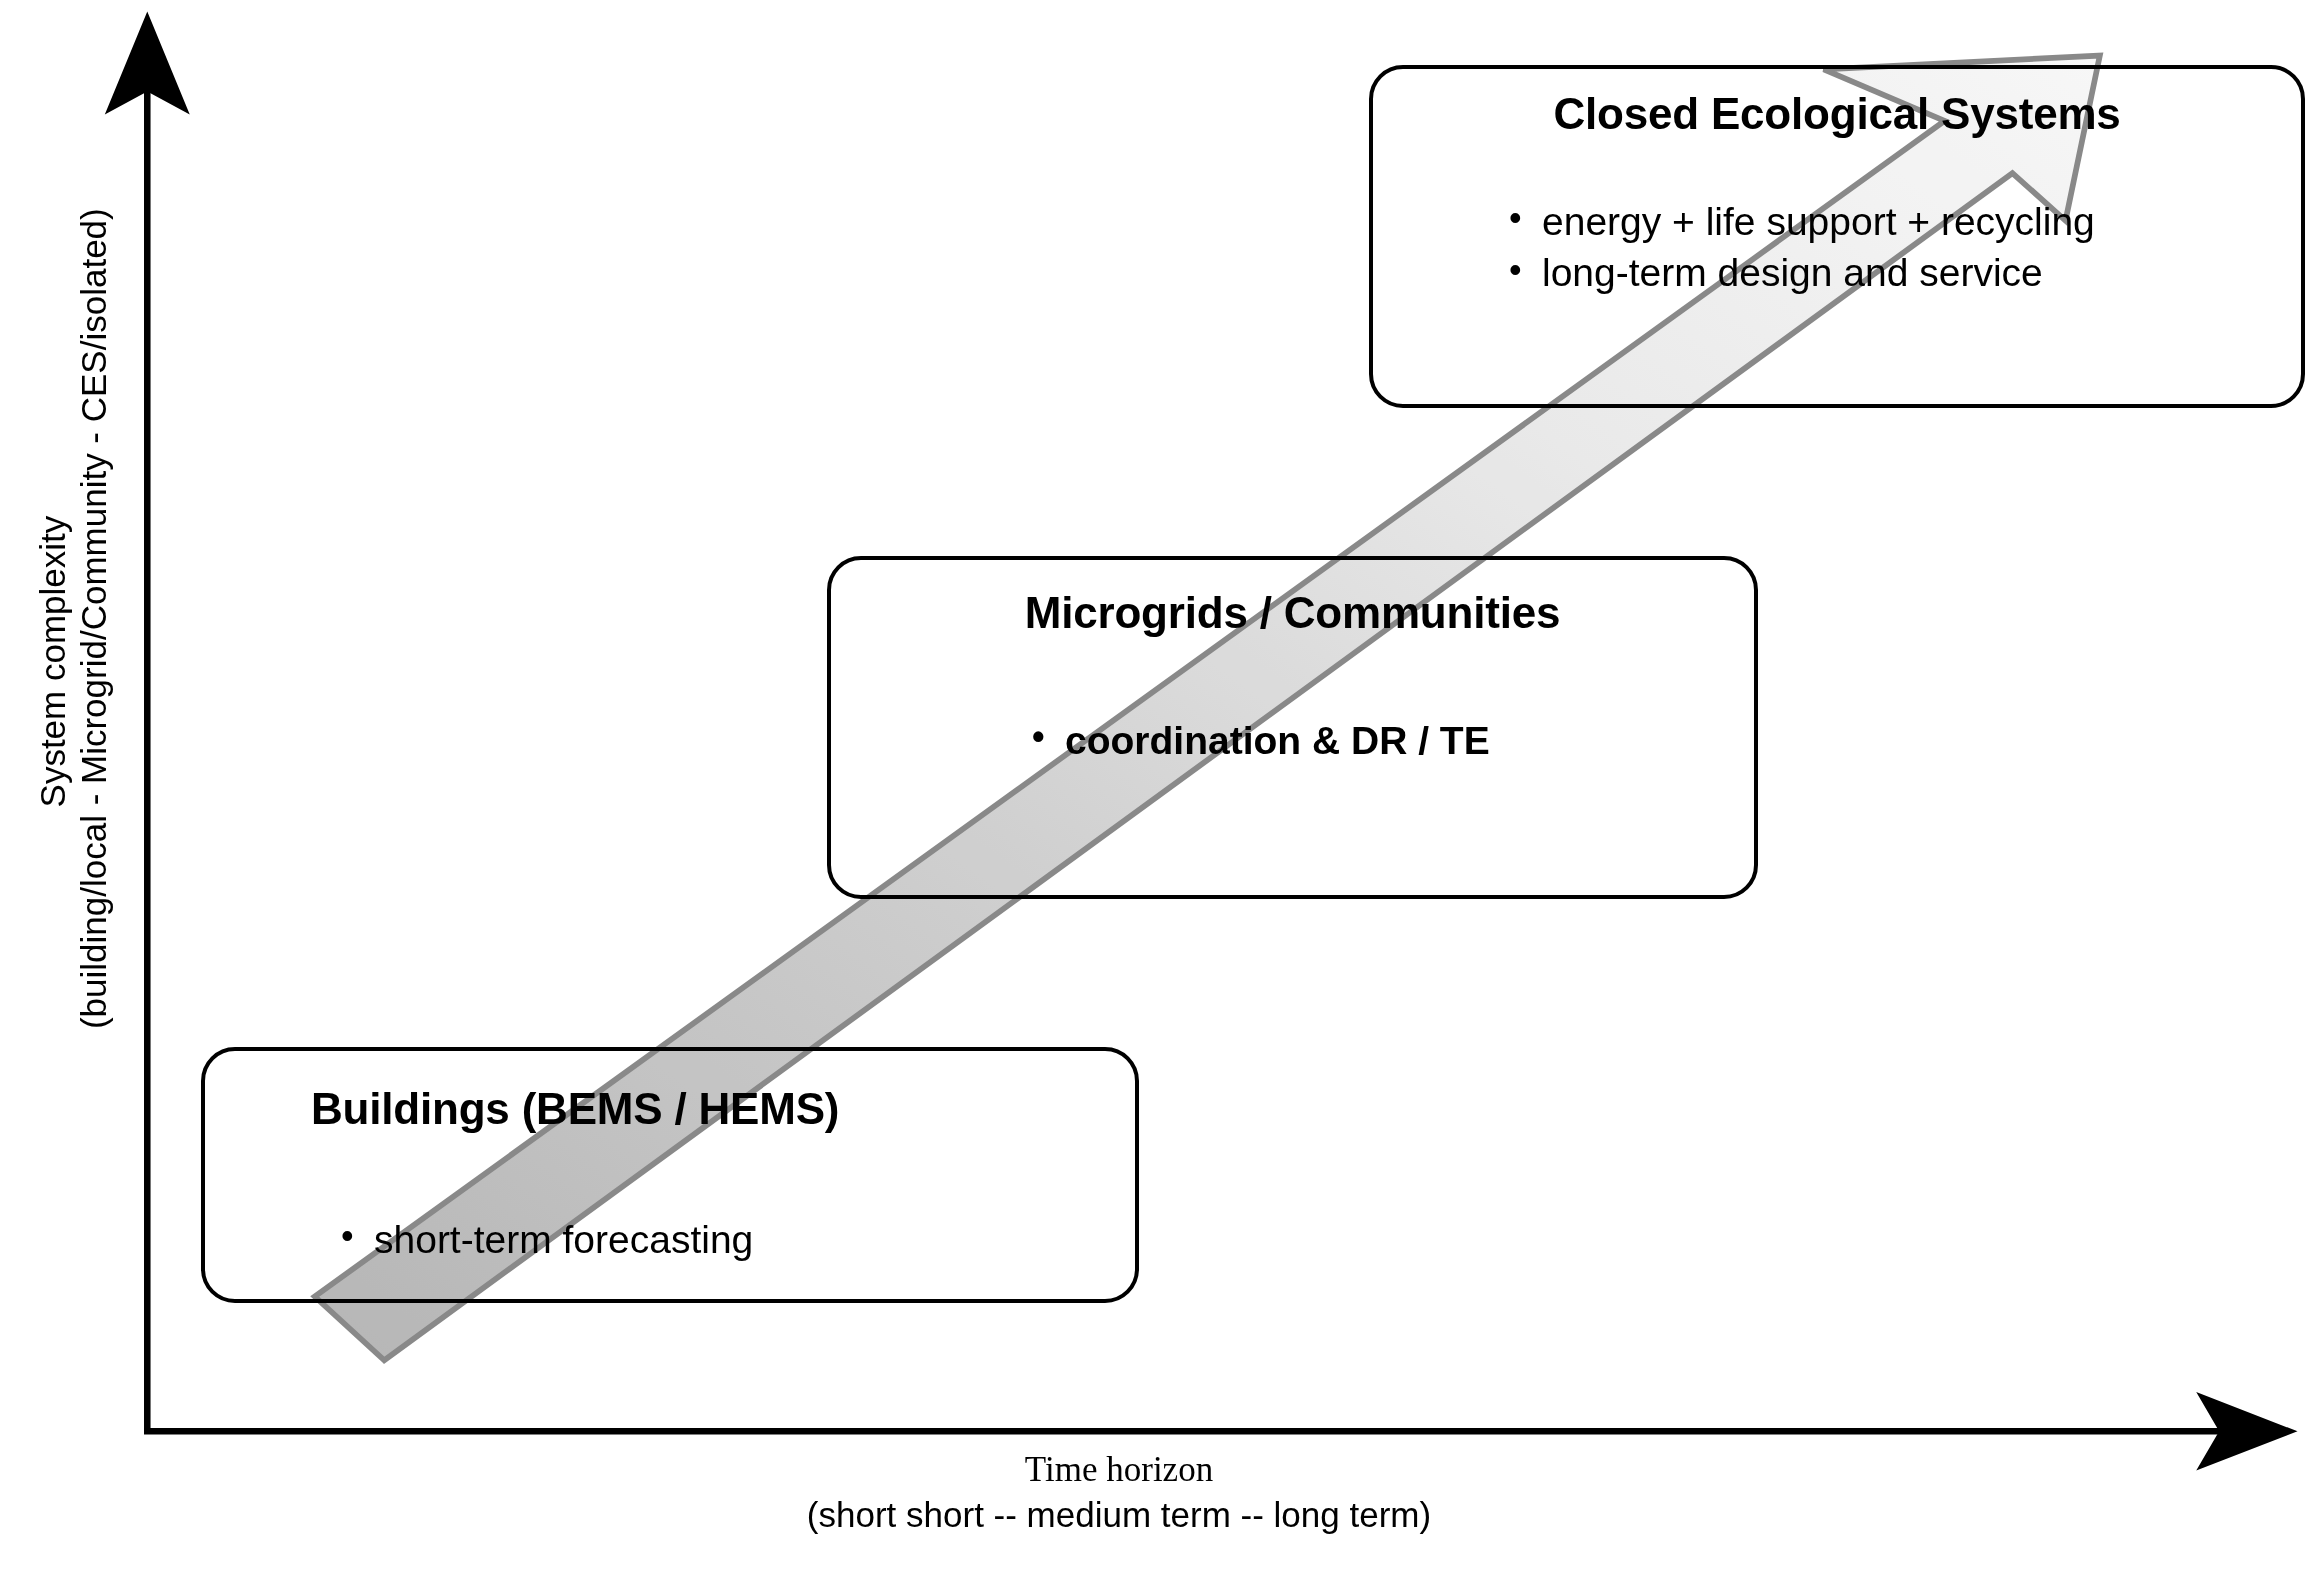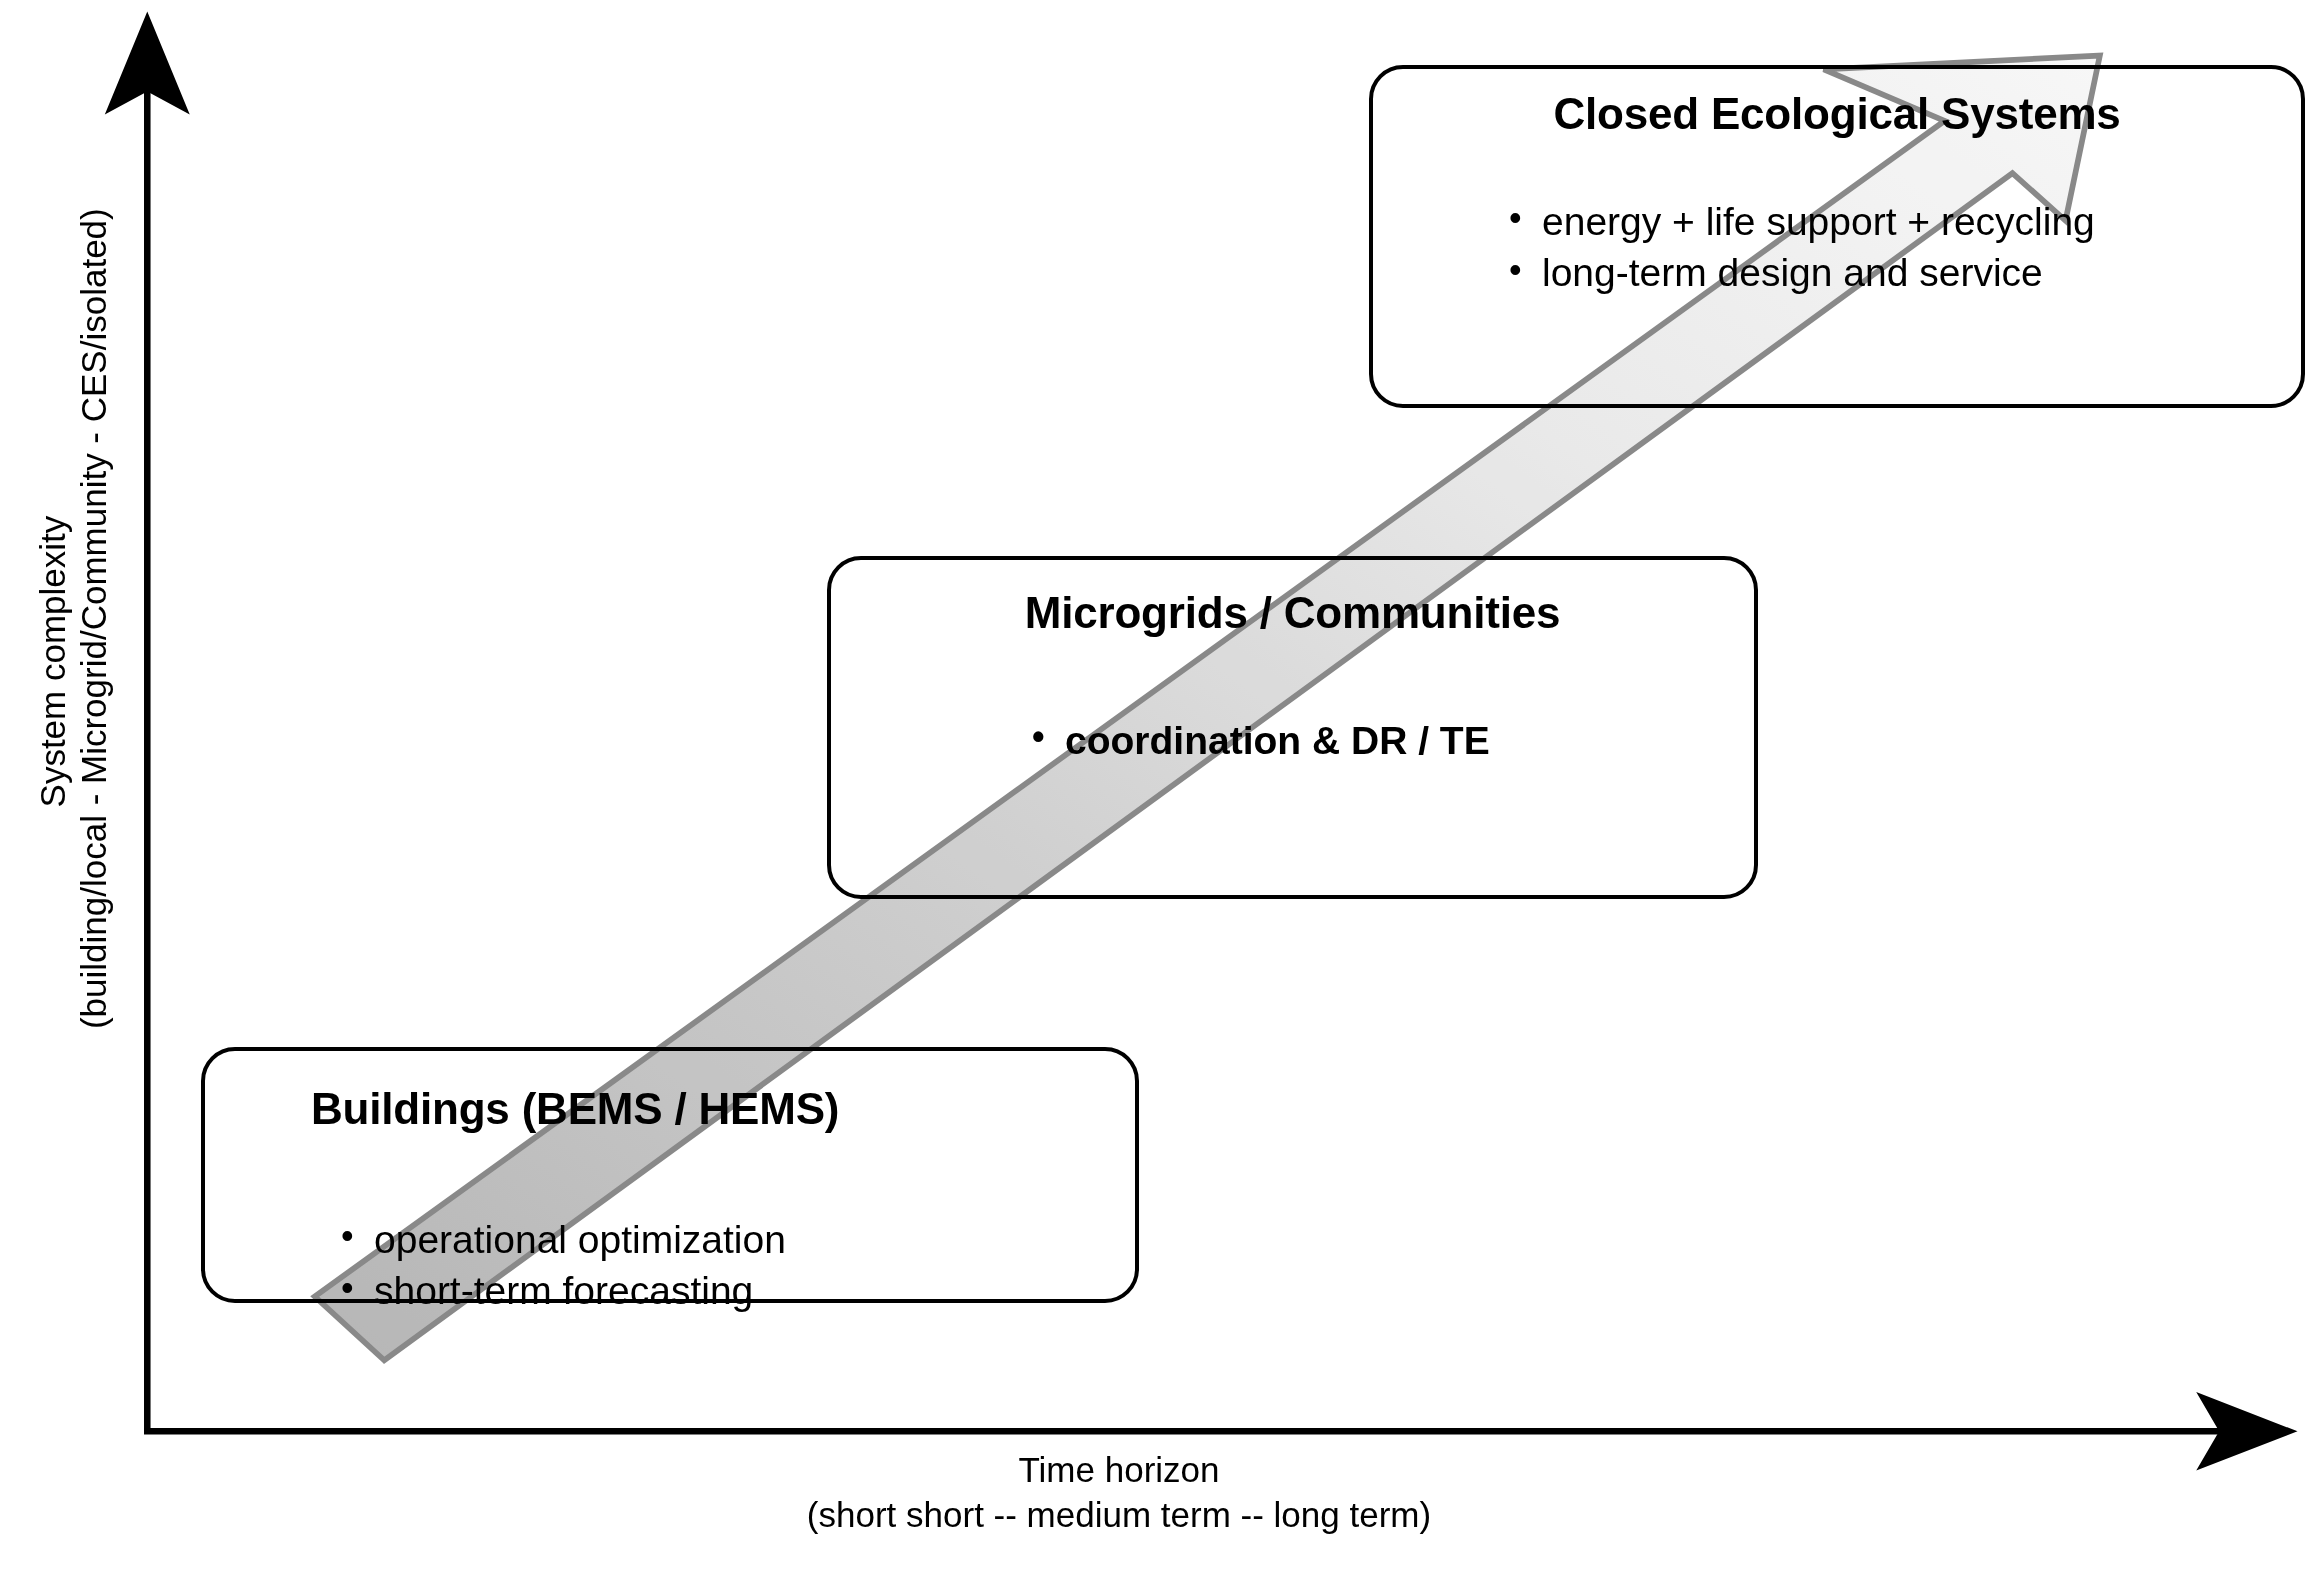--- a/index.html
+++ b/index.html
@@ -52,21 +52,21 @@
   #y-axis-title .line1 { display: block; }
   #y-axis-title .line2 { display: block; }
 
   #x-axis-title {
     left: 343px;
     top: 1450px;
     width: 1552px;
     text-align: center;
     font-size: 35px;
   }
-  #x-axis-title .line1 { display: block; }
+  #x-axis-title .line1 { display: block; font-family: Liberation Serif, serif; }
   #x-axis-title .line2 { display: block; margin-top: 4.9px; }
 
   
   .stage-box {
     position: absolute;
     box-sizing: border-box;
     border: 4.1px solid #000000;
     border-radius: 34px;
     background: transparent;
   }
@@ -175,21 +175,20 @@
   </div>
 
   <div id="x-axis-title" class="axis-title">
     <span class="line1">Time horizon</span>
     <span class="line2">(short short   --   medium term   --   long term)</span>
   </div>
 
   <div id="box-buildings" class="stage-box">
     <div class="box-title">Buildings (BEMS / HEMS)</div>
     <ul class="bullets">
-      <li>operational optimization</li>
       <li>short-term forecasting</li>
     </ul>
   </div>
 
   <div id="box-microgrids" class="stage-box">
     <div class="box-title">Microgrids / Communities</div>
     <ul class="bullets">
       <li>coordination &amp; DR / TE</li>
     </ul>
   </div>

